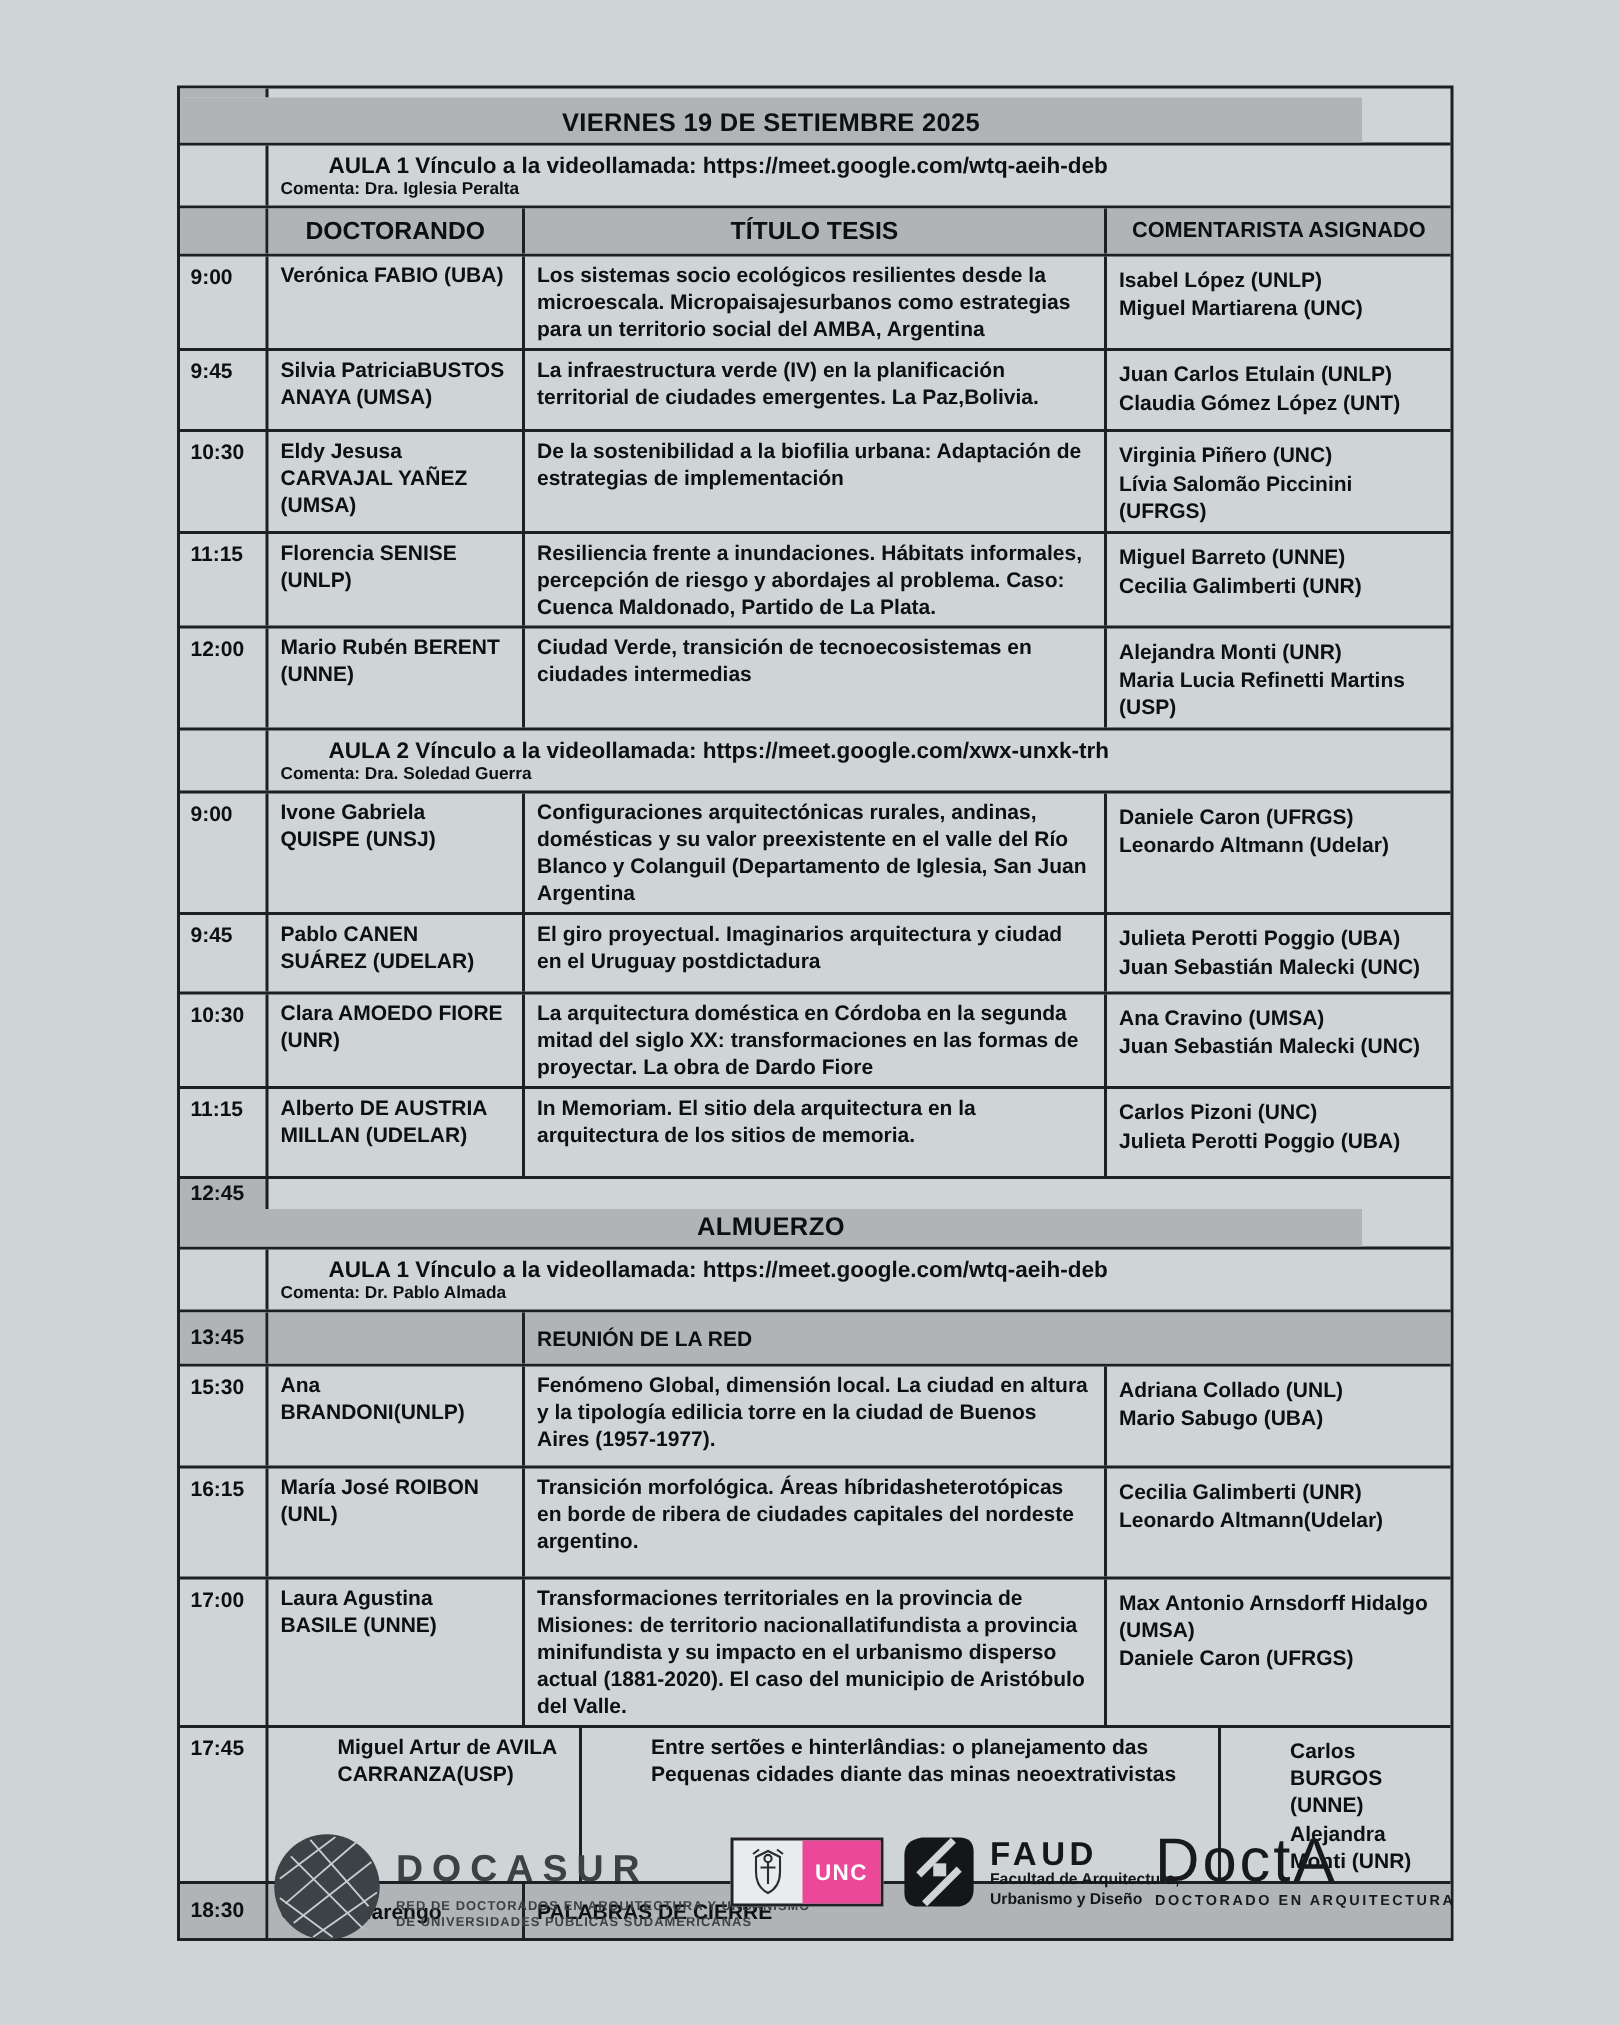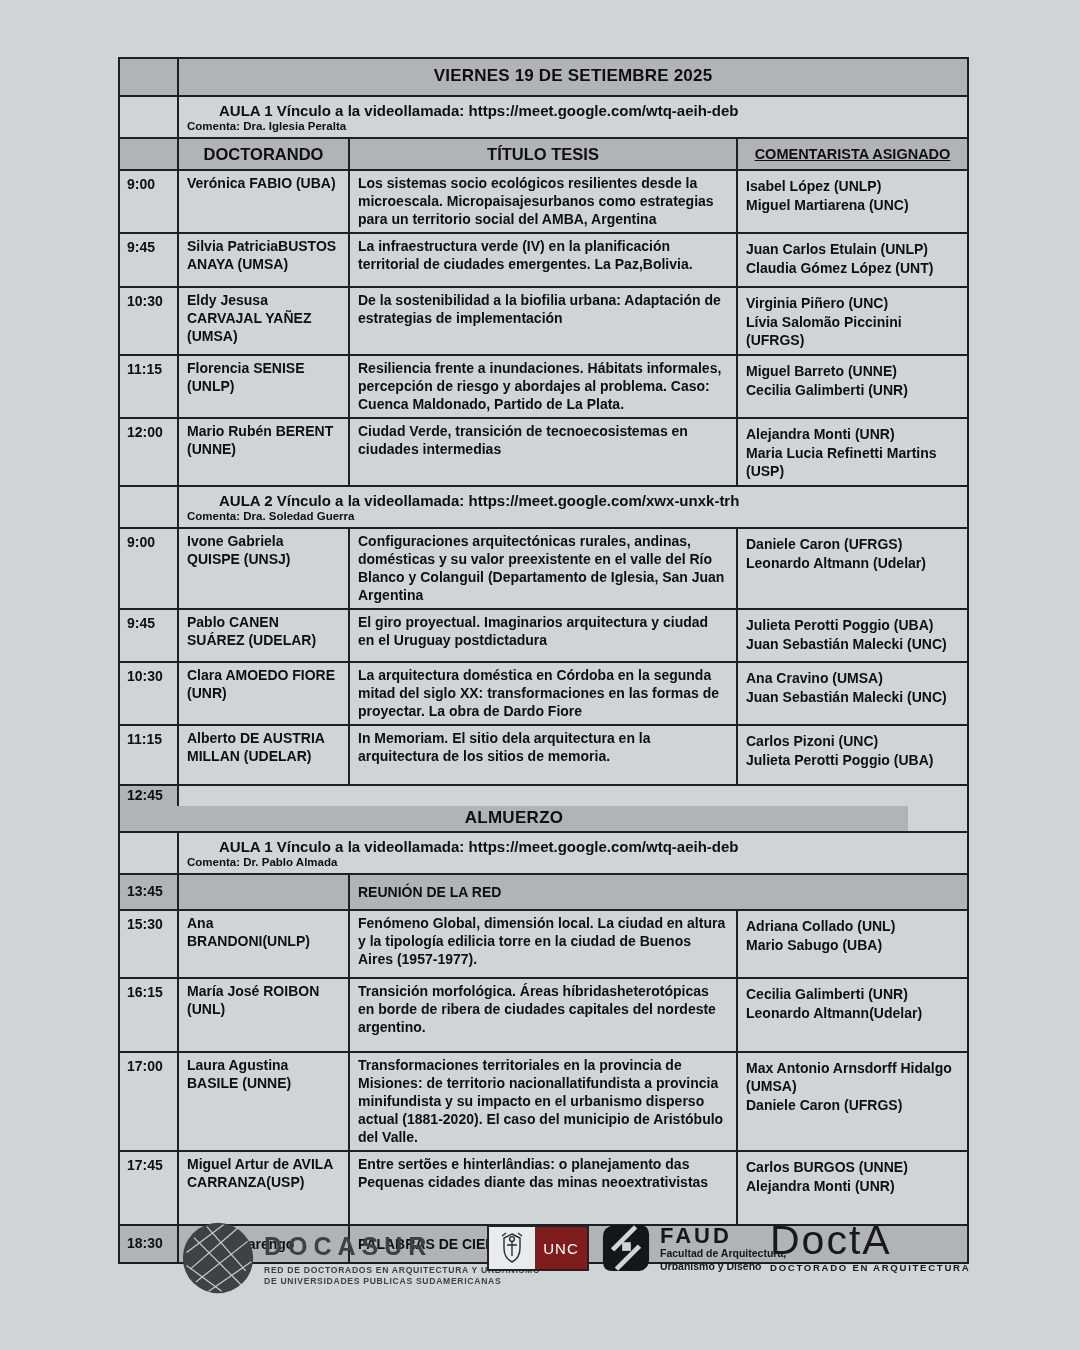--- a/index.html
+++ b/index.html
@@ -29,54 +29,54 @@
   .gray{background:#b1b4b7;}
   .c-time{width:59px;padding:4px 2px 2px 7px;font-size:14px;flex:none;}
   .c-doct{width:171px;flex:none;}
   .c-tit{width:388px;flex:none;}
   .c-com{flex:1;padding-top:6px;}
   .c-merge-all{width:788px;flex:none;}
   .c-merge-right{width:617px;flex:none;}
 
   .date-cell{display:flex;align-items:flex-start;justify-content:center;font-size:17px;padding-top:8px;letter-spacing:0.2px;}
   .heads .cell{display:flex;align-items:center;justify-content:center;font-size:16.5px;padding:2px;}
-  .heads .c-com{font-size:14.5px;text-decoration:underline;}
+  .heads .c-com{font-size:14.5px;}
   .aula-line{font-size:15px;line-height:18px;margin-top:2px;white-space:nowrap;margin-left:32px;}
   .comenta-line{font-size:11.5px;line-height:13px;}
   .lunch-cell{display:flex;align-items:center;justify-content:center;font-size:17px;letter-spacing:0.3px;}
   .banner-cell{display:flex;align-items:center;font-size:14px;}
   .time-center{display:flex;align-items:center;padding-top:0;}
   .com-line{margin-bottom:1px;}
 
   
   .footer{position:absolute;left:0;top:1213px;width:1080px;height:100px;}
   .logo-block{position:absolute;display:flex;align-items:center;}
   .docasur{left:181px;top:8px;}
   .docasur-text{margin-left:9px;}
   .docasur-name{font-size:25px;line-height:34px;letter-spacing:6px;color:#3c4144;font-weight:bold;}
   .docasur-tag{font-size:8.6px;font-weight:bold;color:#3c4144;letter-spacing:0.7px;line-height:11px;margin-top:2px;}
   .unc{left:487px;top:12px;border:2px solid #222;height:46px;box-sizing:border-box;align-items:stretch;background:#e9eced;}
   .unc-crest{width:46px;display:flex;align-items:center;justify-content:center;}
-  .unc-box{width:52px;background:#7f1d1d;color:#fff;display:flex;align-items:center;justify-content:center;
-           font-weight:normal;font-size:15px;letter-spacing:1px;}
+  .unc-box{width:52px;background:#ec4899;color:#fff;display:flex;align-items:center;justify-content:center;
+           font-weight:bold;font-size:15px;letter-spacing:1px;}
   .faud{left:601px;top:10px;}
   .faud-text{margin-left:9px;}
   .faud-name{font-size:22px;font-weight:bold;letter-spacing:3px;line-height:23px;color:#141618;}
   .faud-tag{font-size:10.5px;font-weight:bold;line-height:12.5px;color:#141618;}
   .docta{left:770px;top:6px;display:block;}
   .docta-name{font-size:41px;line-height:42px;color:#17191b;letter-spacing:2px;}
   .docta-tag{font-size:9.6px;font-weight:bold;letter-spacing:1.7px;color:#17191b;margin-top:1px;}
 </style>
 </head>
 <body>
 
 <div class="canvas">
 
   <div class="schedule" id="schedule">
-      <div class="row" style="min-height: 38px;">
+      <div class="row" style="min-height: 38px; flex-direction: column;">
         <div class="cell c-time gray"></div>
         <div class="cell c-merge-all gray date-cell">VIERNES 19 DE SETIEMBRE 2025</div>
       </div>
       <div class="row" style="min-height: 36px;">
         <div class="cell c-time"></div>
         <div class="cell c-merge-all">
           <div class="aula-line"><div class="" style="display: inline;">AULA 1 Vínculo a la videollamada: </div><div class="" style="display: inline;">https://meet.google.com/wtq-aeih-deb</div></div>
           <div class="comenta-line">Comenta: Dra. Iglesia Peralta</div>
         </div>
       </div>
@@ -210,21 +210,21 @@
       </div>
       <div class="row" style="min-height: 96px;">
         <div class="cell c-time">17:00</div>
         <div class="cell c-doct">Laura Agustina BASILE (UNNE)</div>
         <div class="cell c-tit">Transformaciones territoriales en la provincia de Misiones: de territorio nacionallatifundista a provincia minifundista y su impacto en el urbanismo disperso actual (1881-2020). El caso del municipio de Aristóbulo del Valle.</div>
         <div class="cell c-com">
           <div class="com-line">Max Antonio Arnsdorff Hidalgo (UMSA)</div>
           <div class="com-line">Daniele Caron (UFRGS)</div>
         </div>
       </div>
-      <div class="row" style="min-height: 74px;">
+      <div class="row" style="min-height: 74px; gap: 38px;">
         <div class="cell c-time">17:45</div>
         <div class="cell c-doct">Miguel Artur de AVILA CARRANZA(USP)</div>
         <div class="cell c-tit">Entre sertões e hinterlândias: o planejamento das Pequenas cidades diante das minas neoextrativistas</div>
         <div class="cell c-com">
           <div class="com-line">Carlos BURGOS (UNNE)</div>
           <div class="com-line">Alejandra Monti (UNR)</div>
         </div>
       </div>
       <div class="row" style="min-height: 36px;">
         <div class="cell c-time gray time-center">18:30</div>

